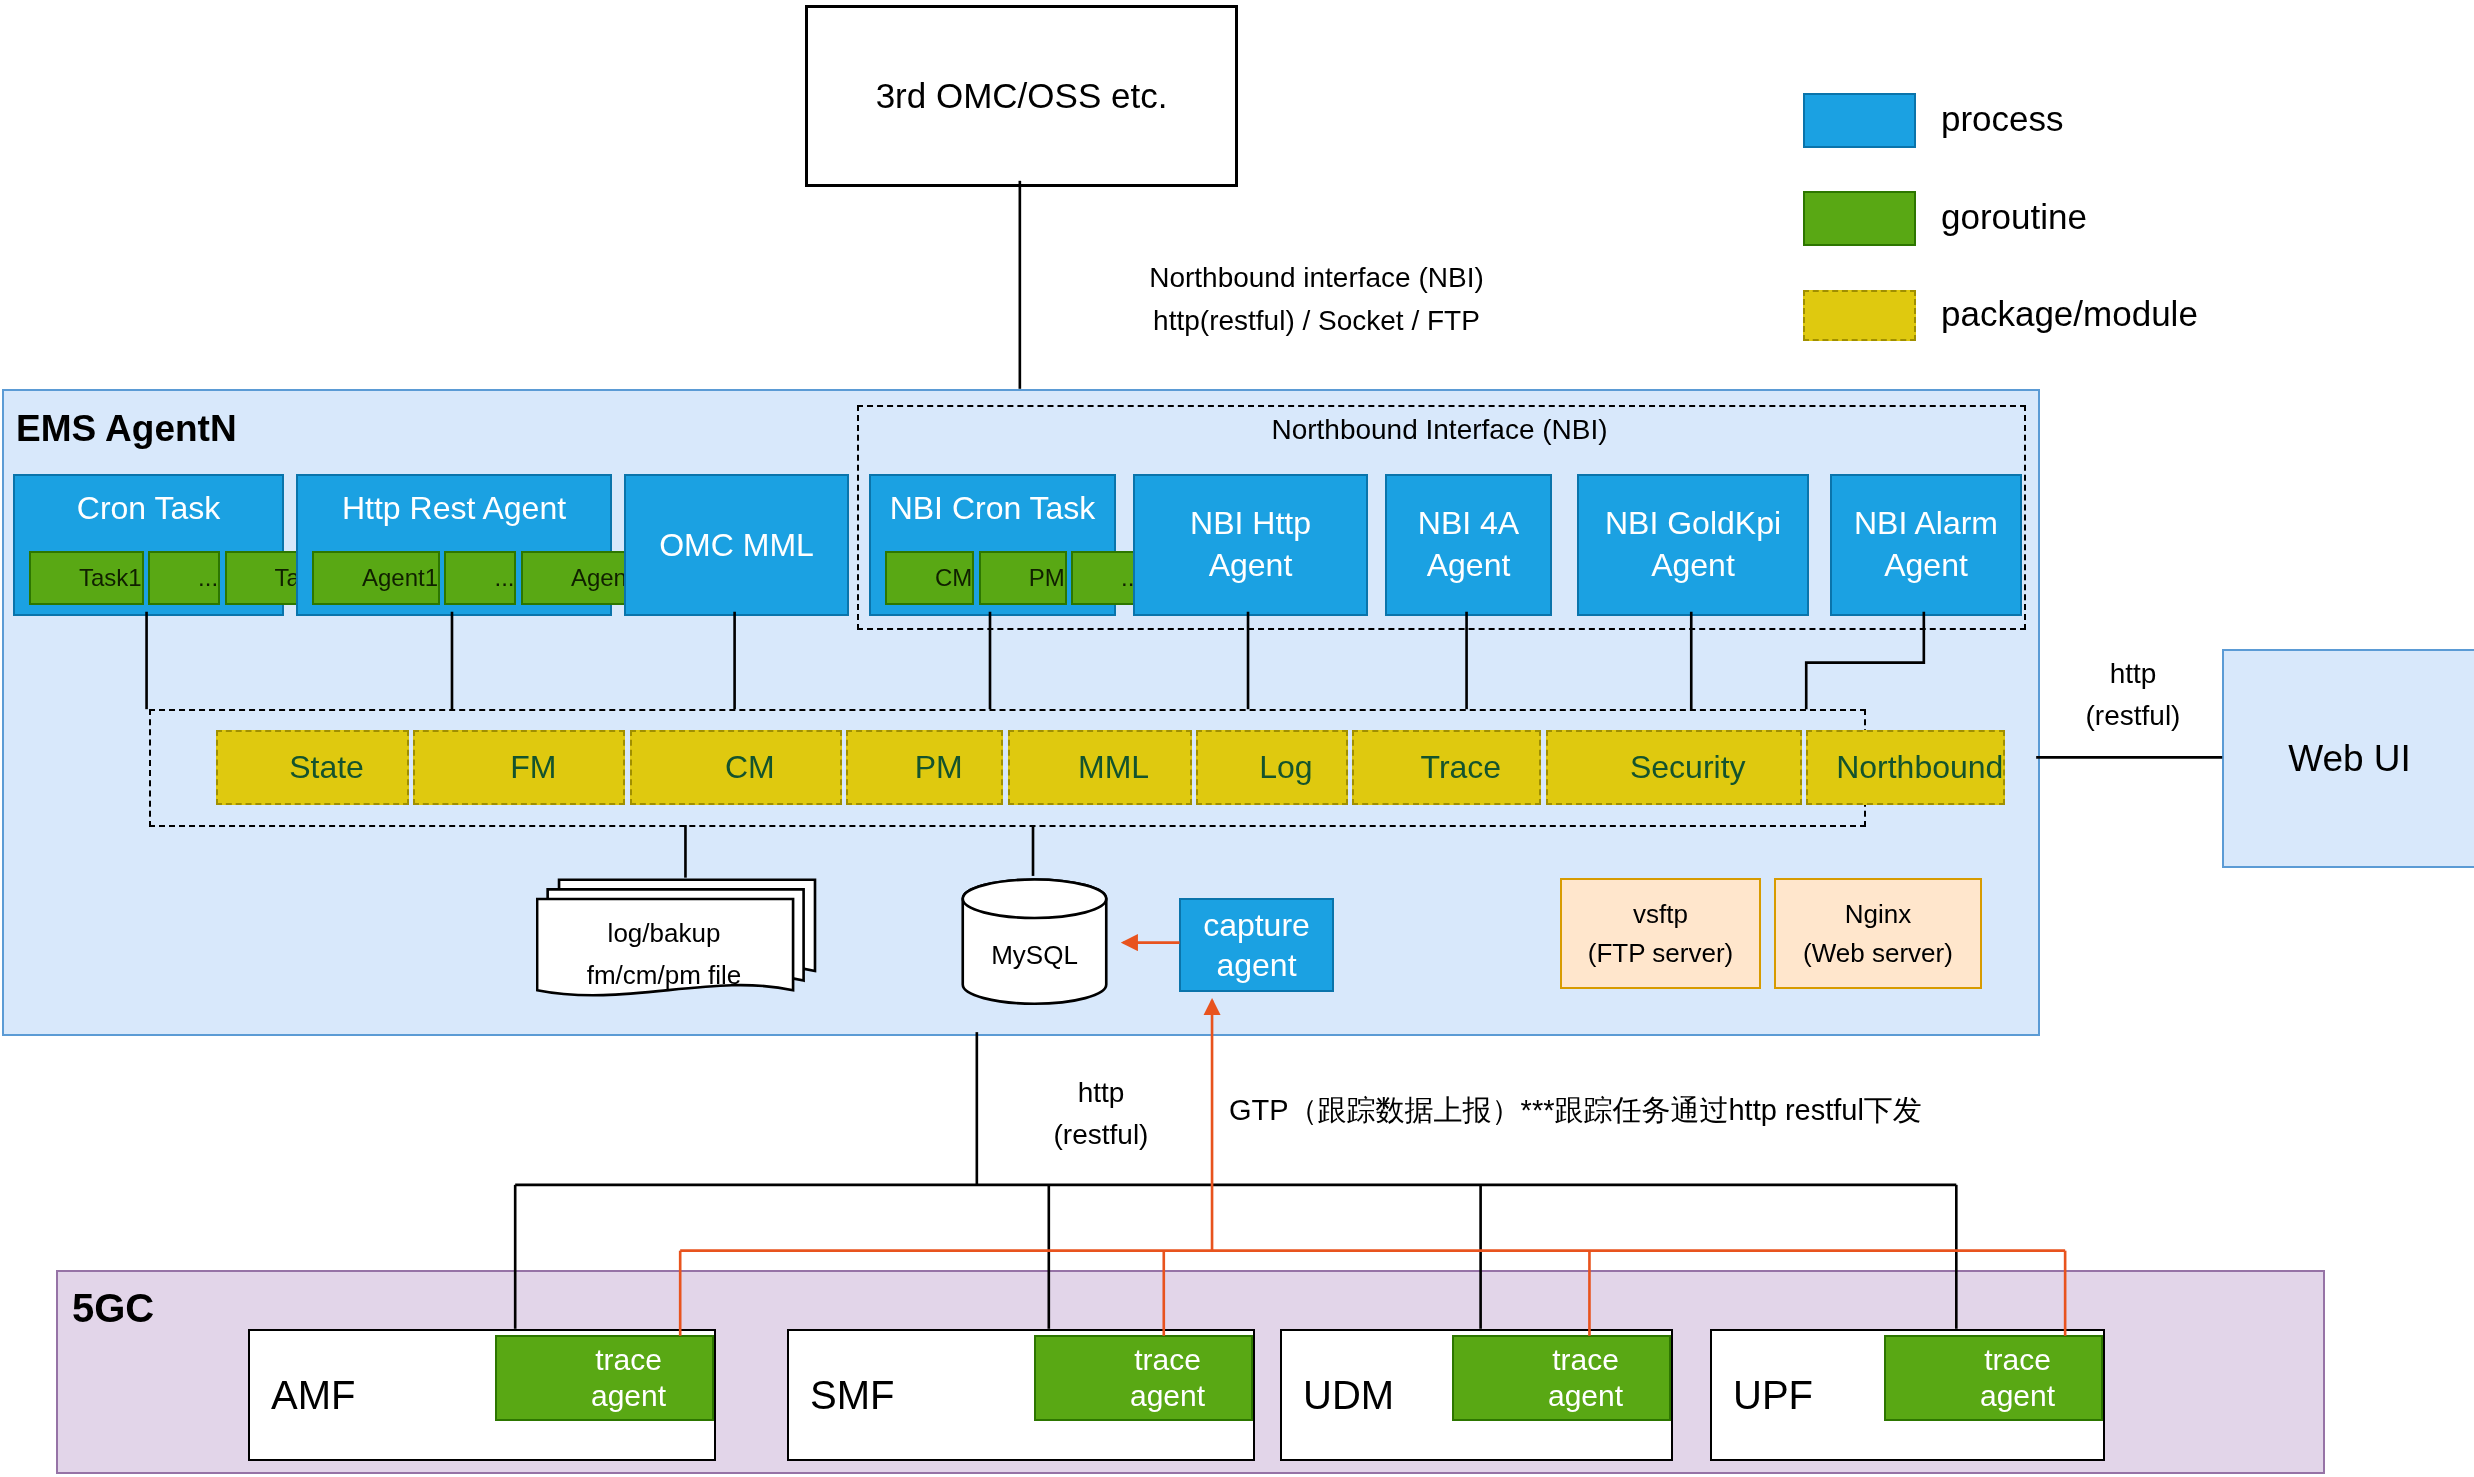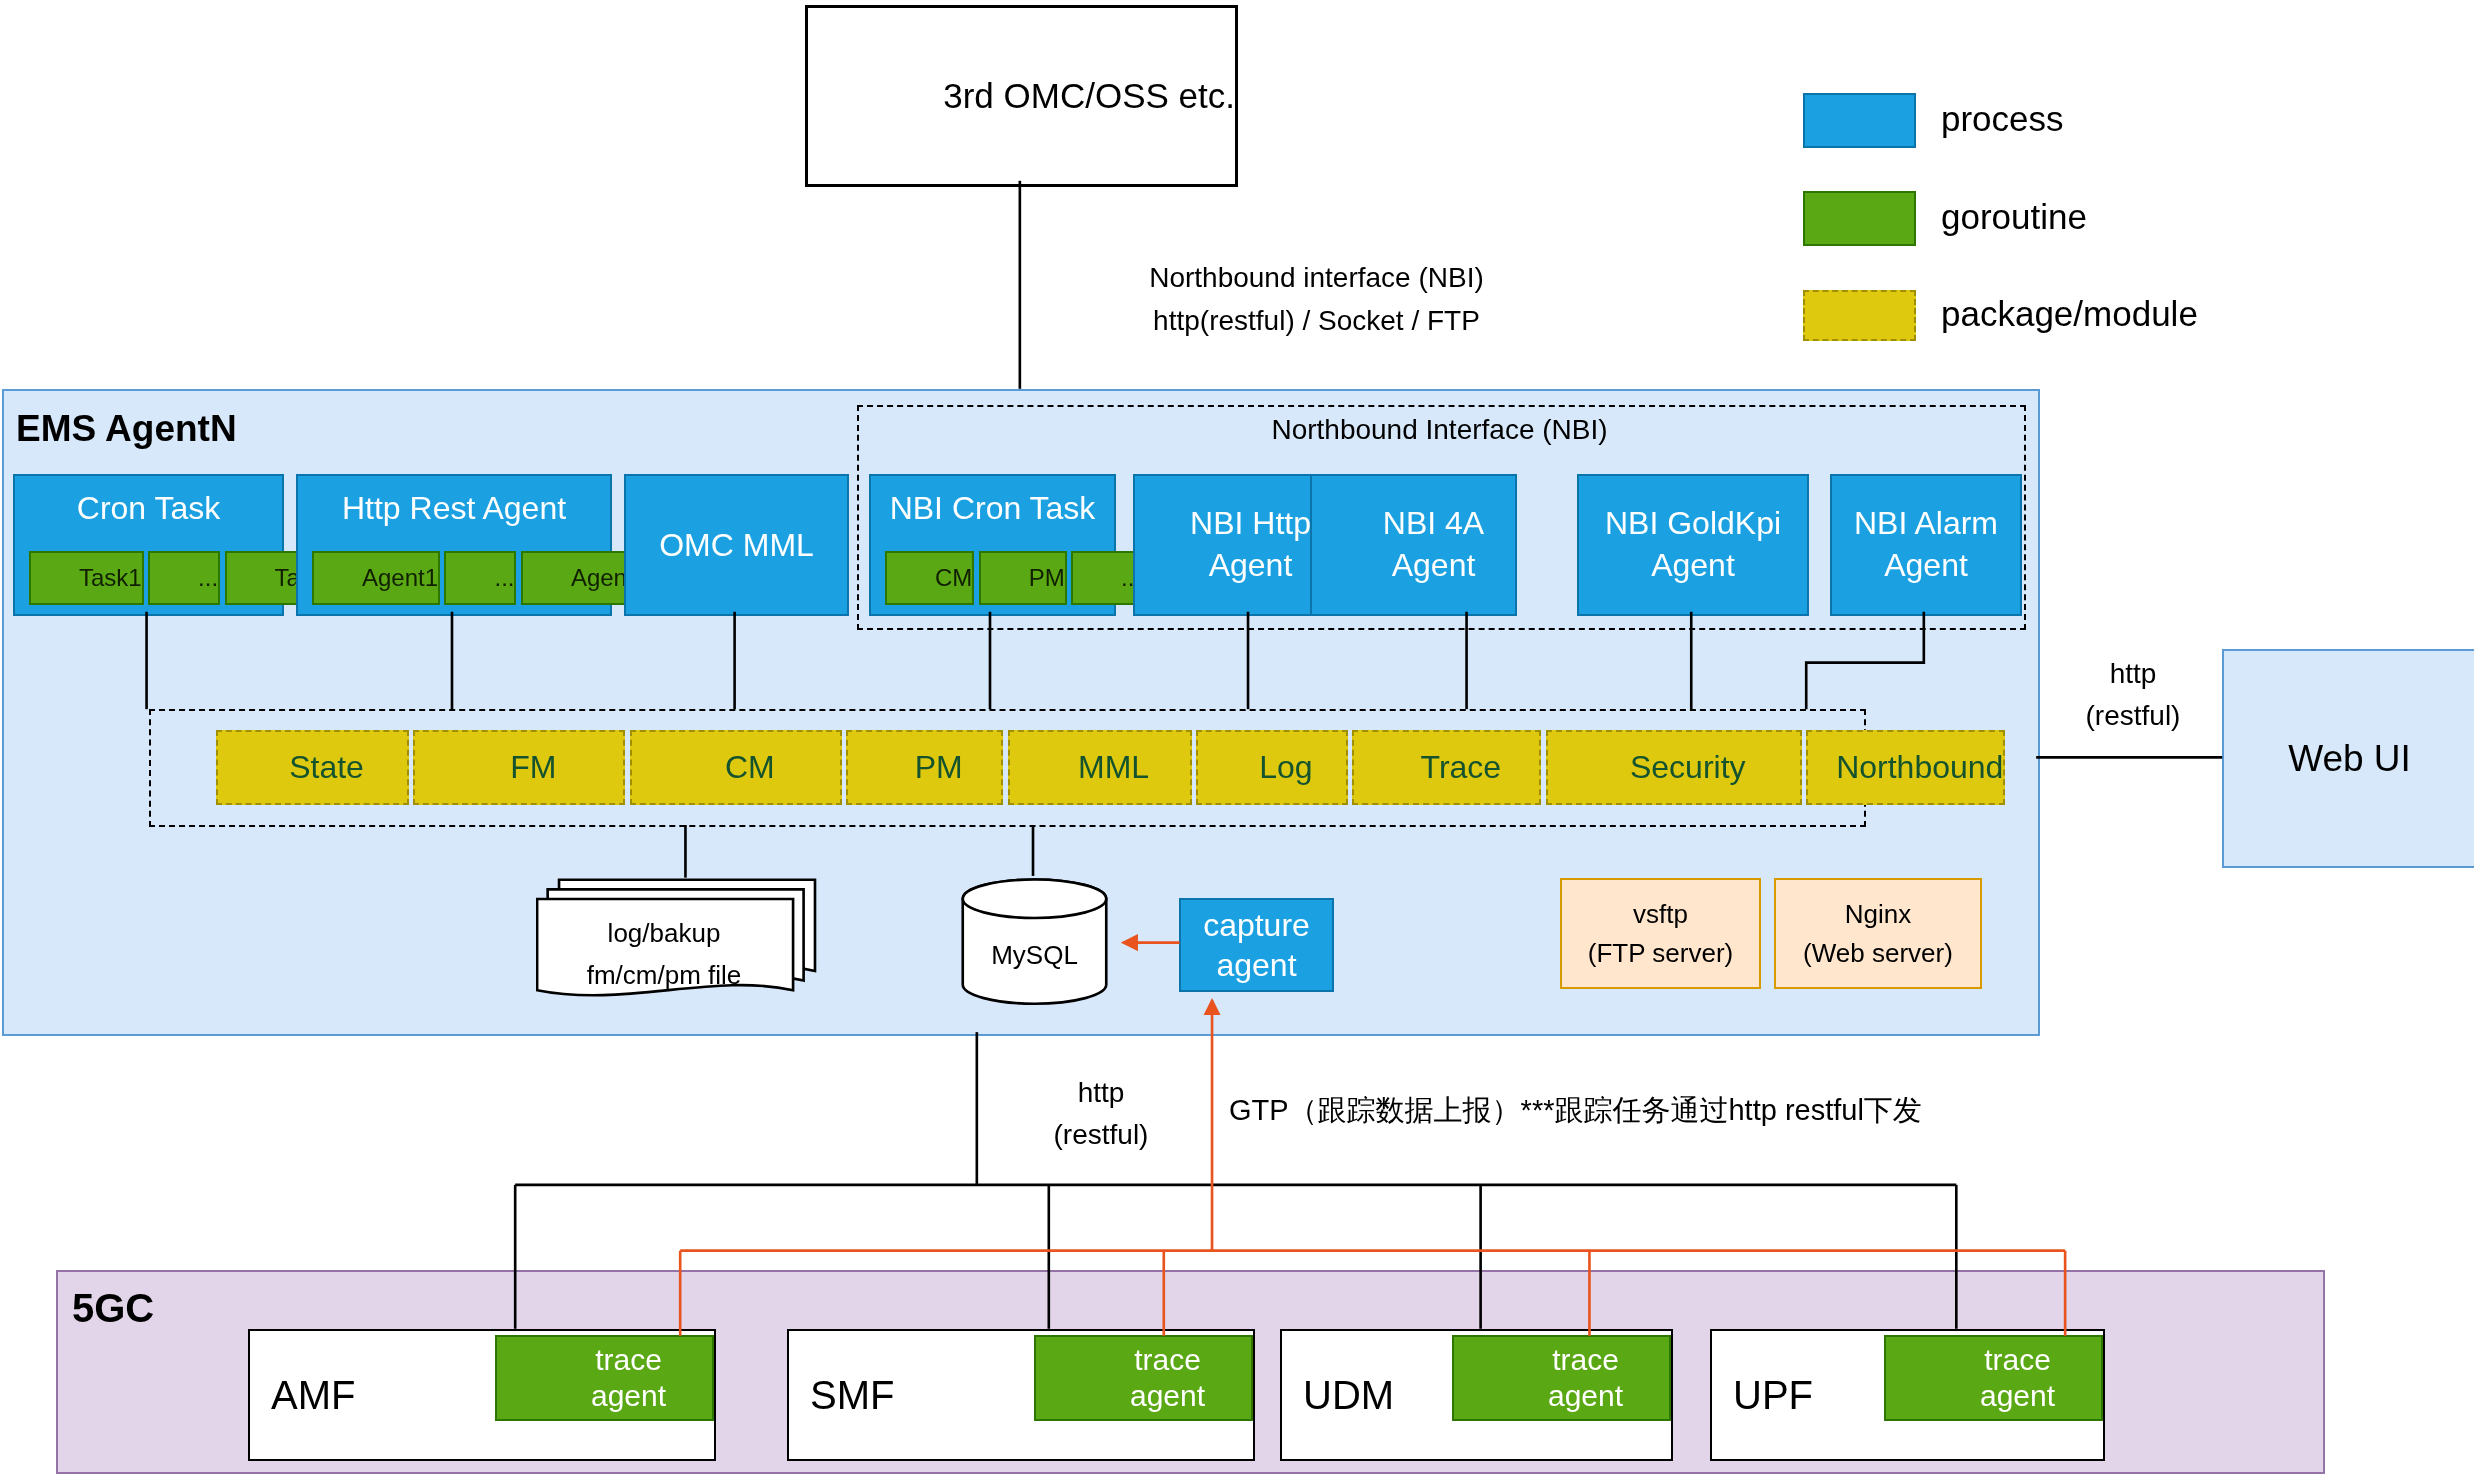--- a/index.html
+++ b/index.html
@@ -27,21 +27,21 @@
   .f36{font-size:32px} .f38{font-size:28px} .f40{font-size:35px} .f42{font-size:37px} .f46{font-size:40px}
   .bold{font-weight:700}
   svg { display:block; }
   .lineLayer { position:absolute; left:0; top:0; pointer-events:none; }
 </style>
 </head>
 <body>
 
 <div class="stage">
 
-  <div class="abs blackbox cc f40" style="left:805px; top:5.3px; width:427px; height:176px;justify-content:flex-end;">
+  <div class="abs blackbox cc f40" style="left:805px; top:5.3px; width:427px; height:176px;">
     <span>3rd OMC/OSS etc.</span>
   </div>
 
   <div>
     <div class="abs" style="left:1803px; top:93px; width:109px; height:51px; background:#1ba1e2; border:2.6px solid #0a74ab;"></div>
     <div class="abs cc f40" style="left:1941px; top:93px; height:51px;">process</div>
 
     <div class="abs" style="left:1803px; top:191px; width:109px; height:51px; background:#59a814; border:2.6px solid #2d7600;"></div>
     <div class="abs cc f40" style="left:1941px; top:191px; height:51px;">goroutine</div>
 
@@ -84,21 +84,21 @@
     <div class="plabel">NBI Cron Task</div>
     <div class="grow">
       <div class="goroutine gitem">CM</div>
       <div class="goroutine gitem">PM</div>
       <div class="goroutine gitem" style="flex:1.2">...</div>
     </div>
   </div>
 
   <div class="abs process cc preline f36" style="left:1133px; top:474px; width:231px; height:138px; line-height:1.3;">NBI Http
 Agent</div>
-  <div class="abs process cc preline f36" style="left:1310px; top:474px; width:163px; height:138px; line-height:1.3;padding-left:40px;">NBI 4A
+  <div class="abs process cc preline f36" style="left:1385px; top:474px; width:163px; height:138px; line-height:1.3;">NBI 4A
 Agent</div>
   <div class="abs process cc preline f36" style="left:1577px; top:474px; width:228px; height:138px; line-height:1.3;">NBI GoldKpi
 Agent</div>
   <div class="abs process cc preline f36" style="left:1830px; top:474px; width:188px; height:138px; line-height:1.3;">NBI Alarm
 Agent</div>
 
   <div class="abs dashed" style="left:149px; top:709px; width:1713px; height:114px;"></div>
   <div class="abs" style="left:216px; top:730px; width:1574px; height:75px; display:flex; gap:4.4px;">
     <div class="package cc f36" style="flex:0 0 161px">State</div>
     <div class="package cc f36" style="flex:0 0 180px">FM</div>

